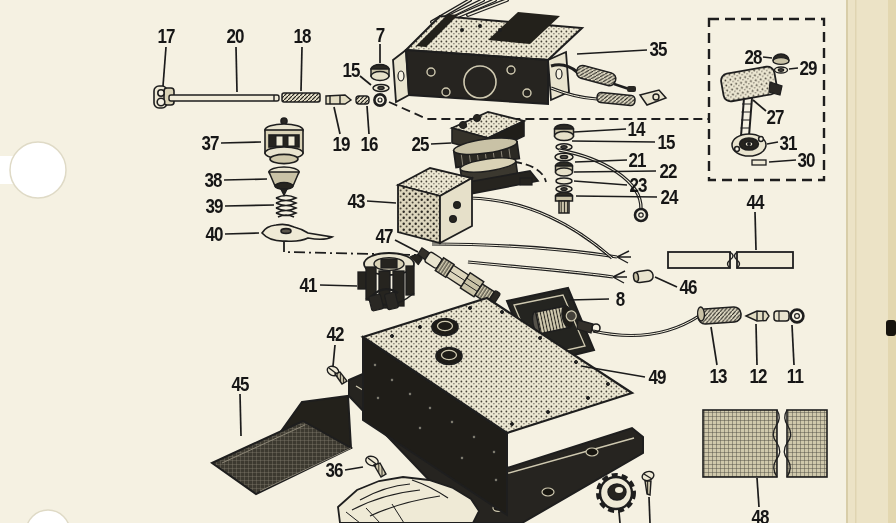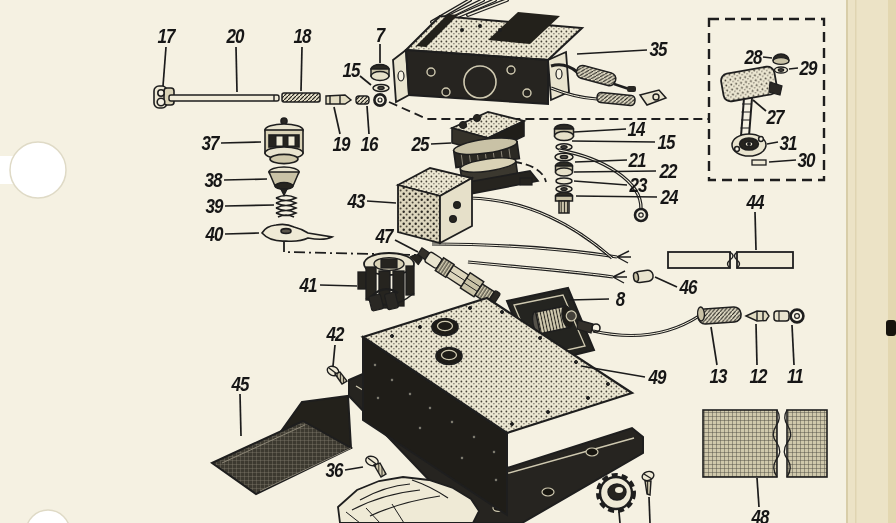--- a/index.html
+++ b/index.html
@@ -1,19 +1,19 @@
 <!DOCTYPE html>
 <html><head>
 <meta charset="utf-8">
 <style>
   html,body{margin:0;padding:0;}
   body{width:896px;height:523px;overflow:hidden;background:#f5f1e2;font-family:"Liberation Sans",sans-serif;}
   .canvas{position:relative;width:896px;height:523px;background:#f5f1e2;}
   svg{position:absolute;left:0;top:0;}
-  .callout-layer{position:absolute;left:0;top:0;width:100%;height:100%;pointer-events:none;font-style:italic;}
+  .callout-layer{position:absolute;left:0;top:0;width:100%;height:100%;pointer-events:none;}
   .callout{
     position:absolute;
     transform:translate(-50%,-50%) scaleX(.85);
     font-family:"Liberation Sans",sans-serif;
     font-weight:700;
     font-size:20px;
     color:#161616;
     letter-spacing:-1px;
     white-space:nowrap;
   }

